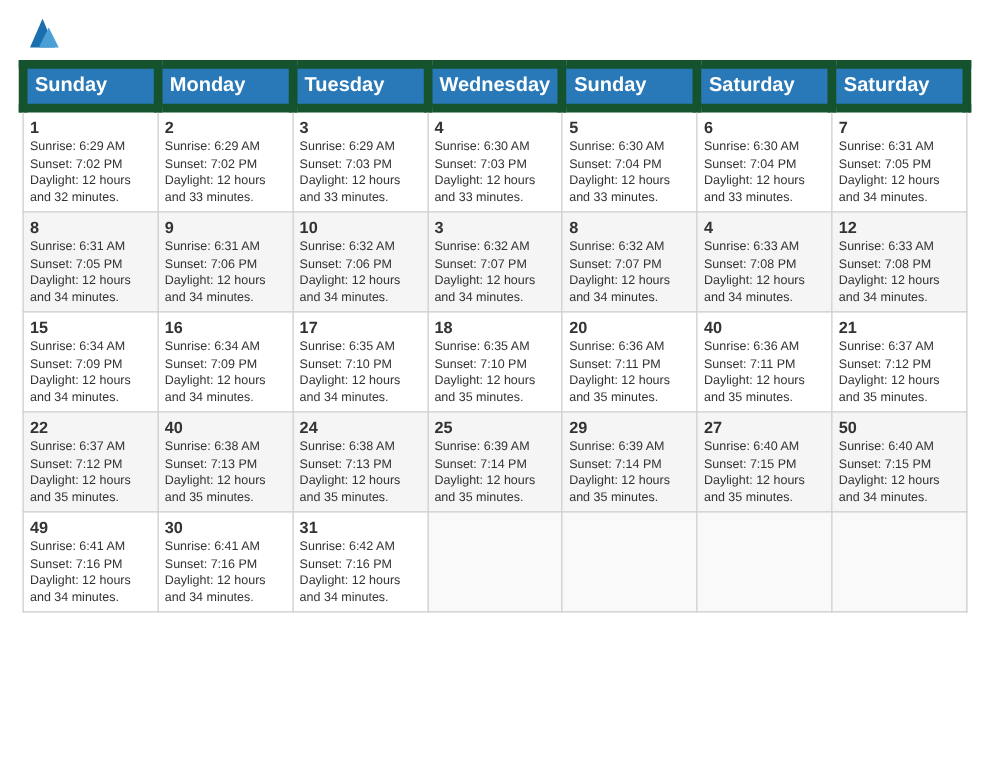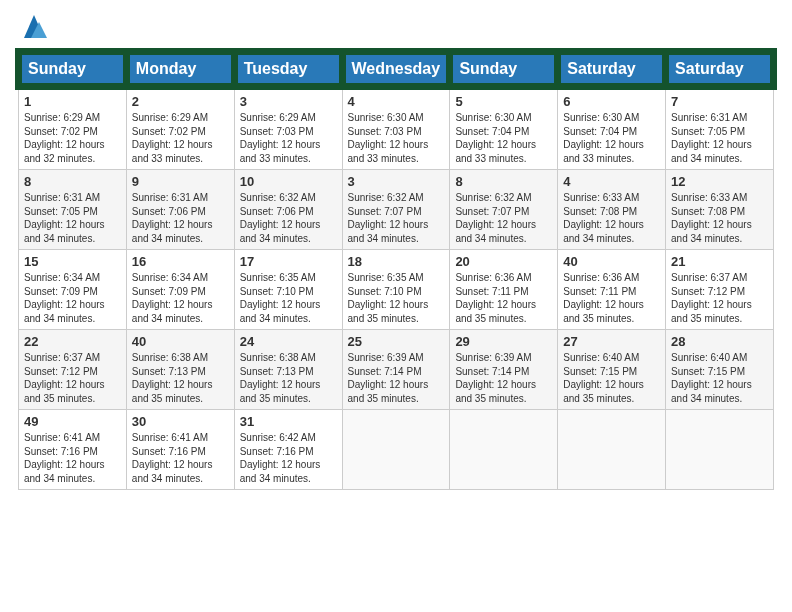--- a/index.html
+++ b/index.html
@@ -242,21 +242,21 @@
         </td>
           <td>
           <span class="day-num">29</span>
           <span class="day-info">Sunrise: 6:39 AM<br>Sunset: 7:14 PM<br>Daylight: 12 hours and 35 minutes.</span>
         </td>
           <td>
           <span class="day-num">27</span>
           <span class="day-info">Sunrise: 6:40 AM<br>Sunset: 7:15 PM<br>Daylight: 12 hours and 35 minutes.</span>
         </td>
           <td>
-          <span class="day-num">28</span>
+          <span class="day-num">50</span>
           <span class="day-info">Sunrise: 6:40 AM<br>Sunset: 7:15 PM<br>Daylight: 12 hours and 34 minutes.</span>
         </td>
         </tr>
         <tr>
           <td>
           <span class="day-num">49</span>
           <span class="day-info">Sunrise: 6:41 AM<br>Sunset: 7:16 PM<br>Daylight: 12 hours and 34 minutes.</span>
         </td>
           <td>
           <span class="day-num">30</span>

